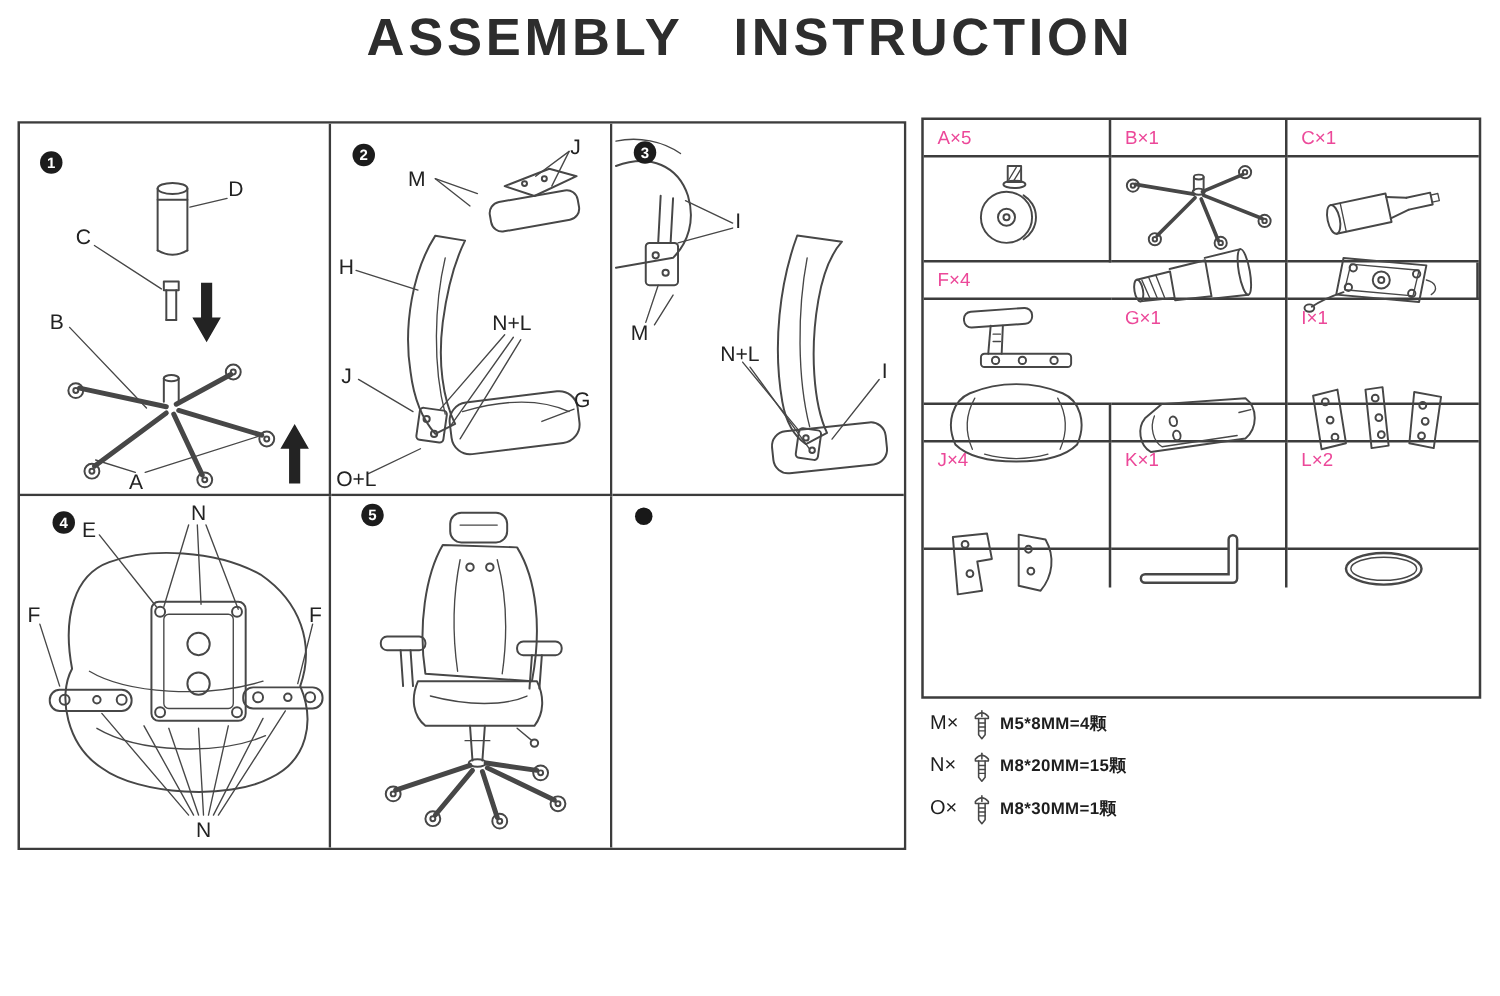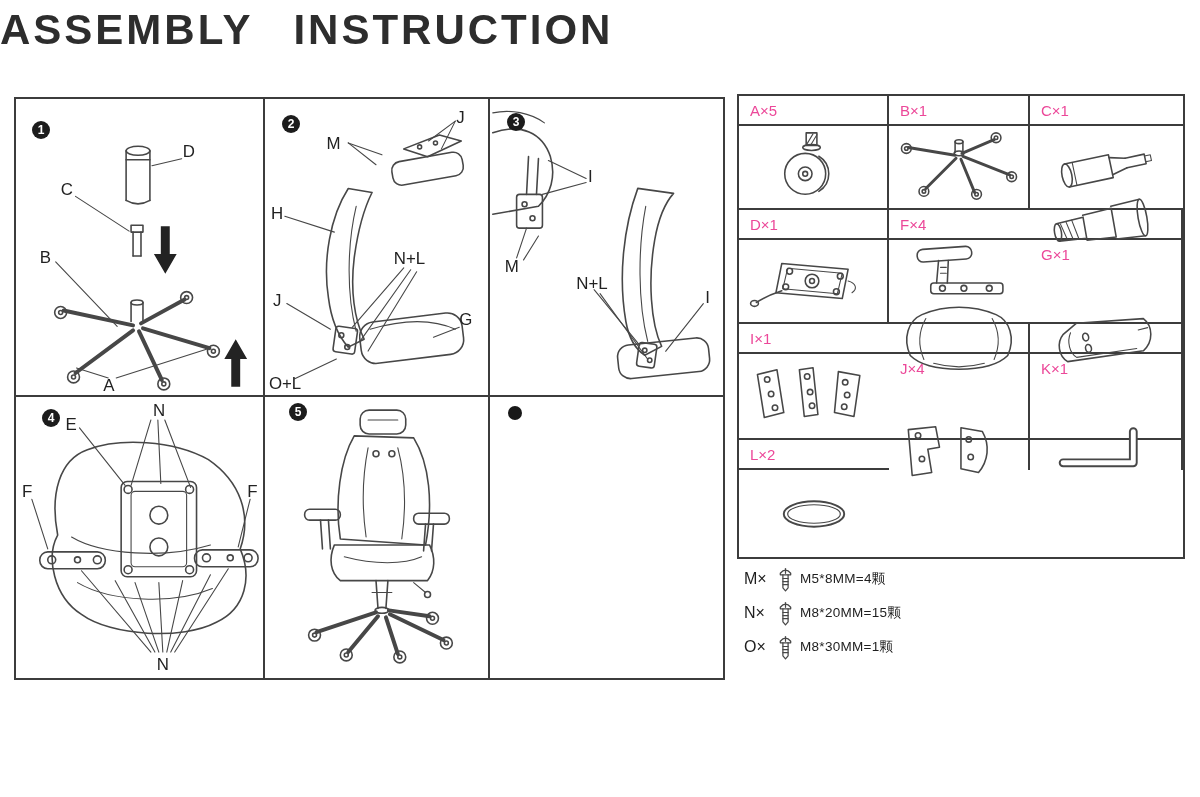--- a/index.html
+++ b/index.html
@@ -1,21 +1,21 @@
 <!DOCTYPE html>
 <html><head>
 <meta charset="utf-8">
 <style>
   * { margin:0; padding:0; box-sizing:border-box; }
   html,body { background:#ffffff; }
   body { width:1200px; height:797px; font-family:"Liberation Sans", sans-serif; color:#242424; position:relative; overflow:hidden; }
 
   .title {
     position:absolute; top:6px; left:0; width:100%;
-    text-align:left; font-size:42px; font-weight:600;
+    text-align:center; font-size:42px; font-weight:600;
     letter-spacing:3px; word-spacing:26px; color:#2d2d2d;
   }
 
   
   .steps-grid {
     position:absolute; left:14px; top:97px;
     display:grid;
     grid-template-columns:249px 225px 233px;
     grid-template-rows:298px 281px;
     border:2px solid #3c3c3c;
@@ -47,21 +47,21 @@
   .pt-cell.last-row { border-bottom:none; }
   .pt-head { font-size:15px; padding:6px 0 0 11px; color:#ec4899; }
   .pt-img { display:flex; align-items:center; justify-content:center; }
   .pt-img svg { width:138px; height:78px; }
 
   
   .screw-list { position:absolute; left:744px; top:562px; }
   .screw-row { display:flex; align-items:center; height:34px; }
   .screw-label { font-size:16px; color:#1e1e1e; width:34px; }
   .screw-icon-svg { width:15px; height:27px; margin-right:7px; }
-  .screw-spec { font-size:13.5px; font-weight:normal; color:#1e1e1e; letter-spacing:0.3px; }
+  .screw-spec { font-size:13.5px; font-weight:bold; color:#1e1e1e; letter-spacing:0.3px; }
 </style>
 </head>
 <body>
 
 <div class="page">
 
   <h1 class="title">ASSEMBLY INSTRUCTION</h1>
 
   <div class="steps-grid">
 
@@ -349,21 +349,20 @@
         <ellipse cx="28" cy="40" rx="5" ry="12"></ellipse>
         <path d="M28,28 L74,28 M28,52 L74,52 M74,28 V52"></path>
         <path class="thin" d="M36,28 V52"></path>
         <path d="M74,31 L90,35 M74,49 L90,45"></path>
         <path d="M90,35 H110 M90,45 H110 M110,35 V45"></path>
         <path class="thin" d="M110,37 H116 M116,37 V43 M110,43 H116"></path>
       </g>
         </svg>
     </div>
 
-    <div class="pt-cell pt-head">D×1</div>
     <div class="pt-cell pt-head last-col">F×4</div>
 
     <div class="pt-cell pt-img">
       <svg viewBox="0 0 140 80">
           <g class="ln" transform="rotate(-10 70 40)">
         <ellipse cx="20" cy="40" rx="3.5" ry="9"></ellipse>
         <path d="M20,31 L48,29 M20,49 L48,51 M48,29 V51"></path>
         <path d="M48,27 L78,25 M48,53 L78,55 M78,25 V55"></path>
         <path d="M78,23 L108,21 M78,57 L108,59"></path>
         <ellipse cx="108" cy="40" rx="4.5" ry="19"></ellipse>

